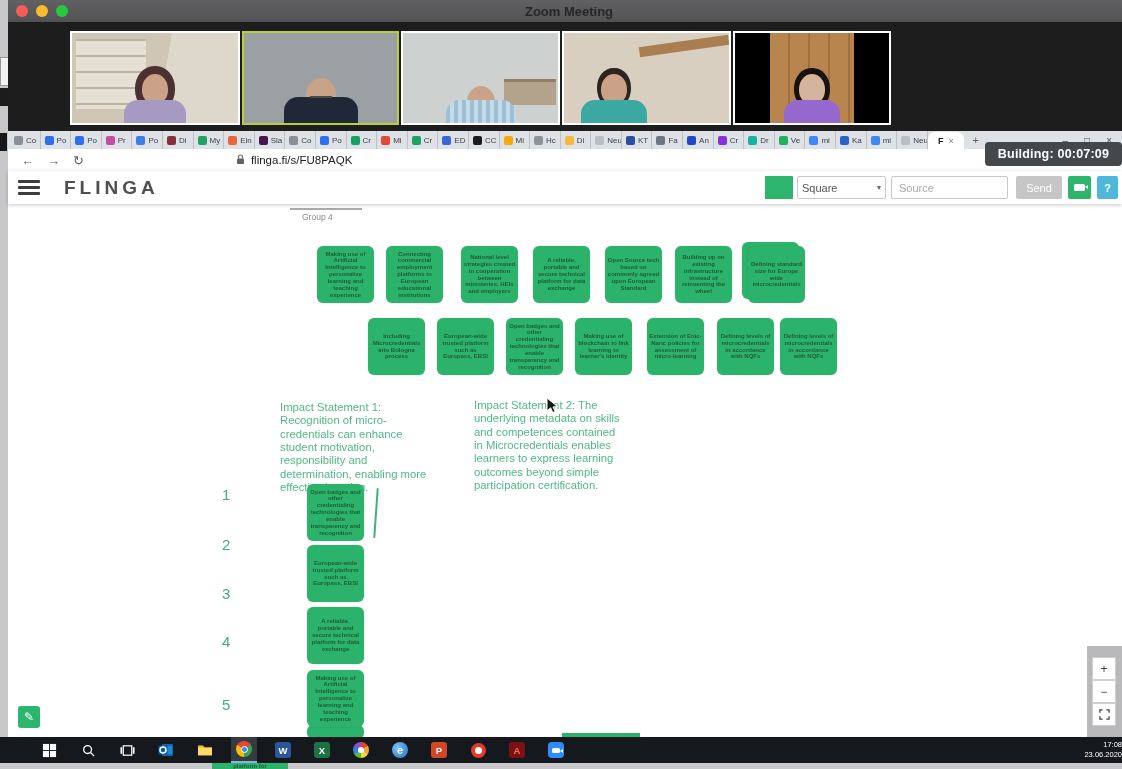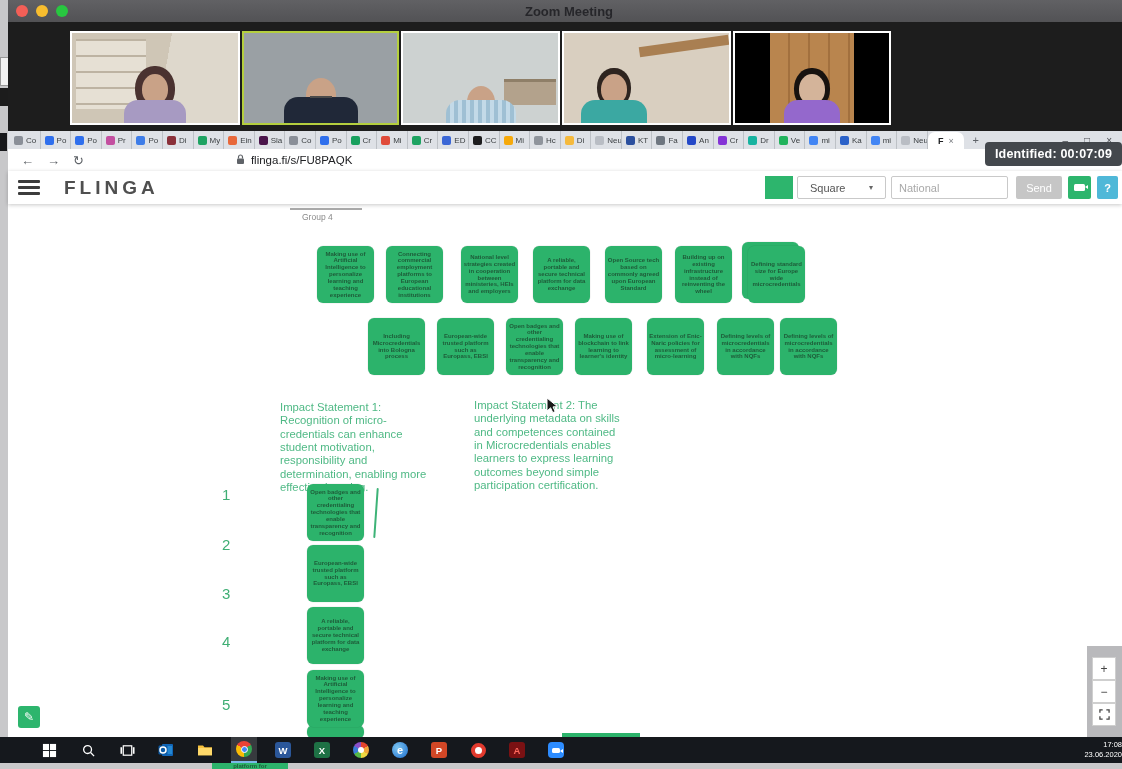--- a/index.html
+++ b/index.html
@@ -51,21 +51,21 @@
   #remaining{left:985px;top:142px;width:137px;height:24px;background:rgba(58,62,67,.95);border-radius:4px;color:#fff;font-size:12.5px;font-weight:700;display:flex;align-items:center;justify-content:center;z-index:10;letter-spacing:.2px}
 
   
   #board{left:8px;top:171px;width:1114px;height:598px;background:#fff;z-index:1}
   #flinga-header{left:8px;top:171px;width:1114px;height:33px;background:#fff;box-shadow:0 1px 4px rgba(0,0,0,.22);z-index:3;display:flex;align-items:center}
   #hamburger{width:22px;margin-left:10px;cursor:pointer}
   #hamburger div{height:3.2px;background:#3c3c3c;margin:3px 0;border-radius:1px}
   #flinga-logo{font-size:19px;font-weight:700;letter-spacing:4px;color:#4f4f4f;margin-left:24px}
   .hctl{height:23px}
   #color-swatch{position:absolute;left:757px;top:5px;width:28px;background:#2db56d}
-  #shape-select{position:absolute;left:789px;top:5px;width:89px;border:1px solid #c9c9c9;border-radius:2px;background:#fff;font-size:11px;color:#555;display:flex;align-items:center;justify-content:space-between;padding:0 12px}
+  #shape-select{position:absolute;left:789px;top:5px;width:89px;border:1px solid #c9c9c9;border-radius:2px;background:#fff;font-size:11px;color:#555;display:flex;align-items:center;justify-content:space-between;padding:0 4px}
   #message-input{position:absolute;left:883px;top:5px;width:117px;border:1px solid #c9c9c9;border-radius:2px;font-size:11px;color:#a9a9a9;display:flex;align-items:center;padding:0 7px}
   #send-btn{position:absolute;left:1008px;top:5px;width:46px;background:#c6c6c6;border-radius:2px;color:#fff;font-size:11px;display:flex;align-items:center;justify-content:center}
   #camera-btn{position:absolute;left:1060px;top:5px;width:23px;background:#2db56d;border-radius:2px;display:flex;align-items:center;justify-content:center}
   #help-btn{position:absolute;left:1089px;top:5px;width:21px;background:#4fb8d8;border-radius:2px;color:#fff;font-size:11px;font-weight:700;display:flex;align-items:center;justify-content:center}
   .camicon{width:11px;height:7px;background:#fff;border-radius:1.5px;position:relative}
   .camicon:after{content:"";position:absolute;right:-3px;top:1px;border-left:3px solid #fff;border-top:2.5px solid transparent;border-bottom:2.5px solid transparent;transform:scaleX(-1)}
 
   #board-title{left:489px;top:189px;font-size:14.5px;color:#0f172a;letter-spacing:.3px;z-index:2}
   #group-line{left:290px;top:208px;width:72px;height:2px;background:#a9a9a9;z-index:4}
   #group-label{left:302px;top:212px;font-size:8.5px;color:#8a8a8a;z-index:4}
@@ -300,21 +300,21 @@
     <span class="navg">→</span>
     <span class="navg">↻</span>
     <span id="lock-icon">
       <svg width="9" height="11" viewBox="0 0 9 11">
           <rect x="1" y="4.5" width="7" height="5.5" rx="1" fill="#5f6368"></rect>
           <path d="M2.5 4.5V3a2 2 0 0 1 4 0v1.5" fill="none" stroke="#5f6368" stroke-width="1.2"></path>
         </svg>
     </span>
     <span id="url-text">flinga.fi/s/FU8PAQK</span>
   </div>
-  <div id="remaining" class="abs">Identified: 00:07:09</div>
+  <div id="remaining" class="abs">Building: 00:07:09</div>
 
   <div id="board" class="abs"></div>
   <div id="board-title" class="abs">Identified Drivers</div>
   <div id="group-line" class="abs"></div>
   <div id="group-label" class="abs">Group 4</div>
   <div id="pen-stroke" class="abs"></div>
 
   <div class="impact" style="left:280px;top:401px;width:150px">Impact Statement 1: Recognition of micro-credentials can enhance student motivation, responsibility and determination, enabling more effective learning.</div>
   <div class="impact" style="left:474px;top:399px;width:153px">Impact Statement 2: The underlying metadata on skills and competences contained in Microcredentials enables learners to express learning outcomes beyond simple participation certification.</div>
 
@@ -333,21 +333,21 @@
         <div></div>
         <div></div>
       </div>
     <div id="flinga-logo">FLINGA</div>
     <div id="color-swatch" class="hctl"></div>
     <div id="shape-select" class="hctl">
       <span>Square</span>
       <span style="font-size:8px;color:#666">▾</span>
     </div>
     <div id="message-input" class="hctl">
-      <span>National</span>
+      <span>Source</span>
     </div>
     <div id="send-btn" class="hctl">Send</div>
     <div id="camera-btn" class="hctl">
         <span class="camicon"></span>
       </div>
     <div id="help-btn" class="hctl">?</div>
   </div>
 
   <div id="pencil-btn" class="abs">
       <span>✎</span>

